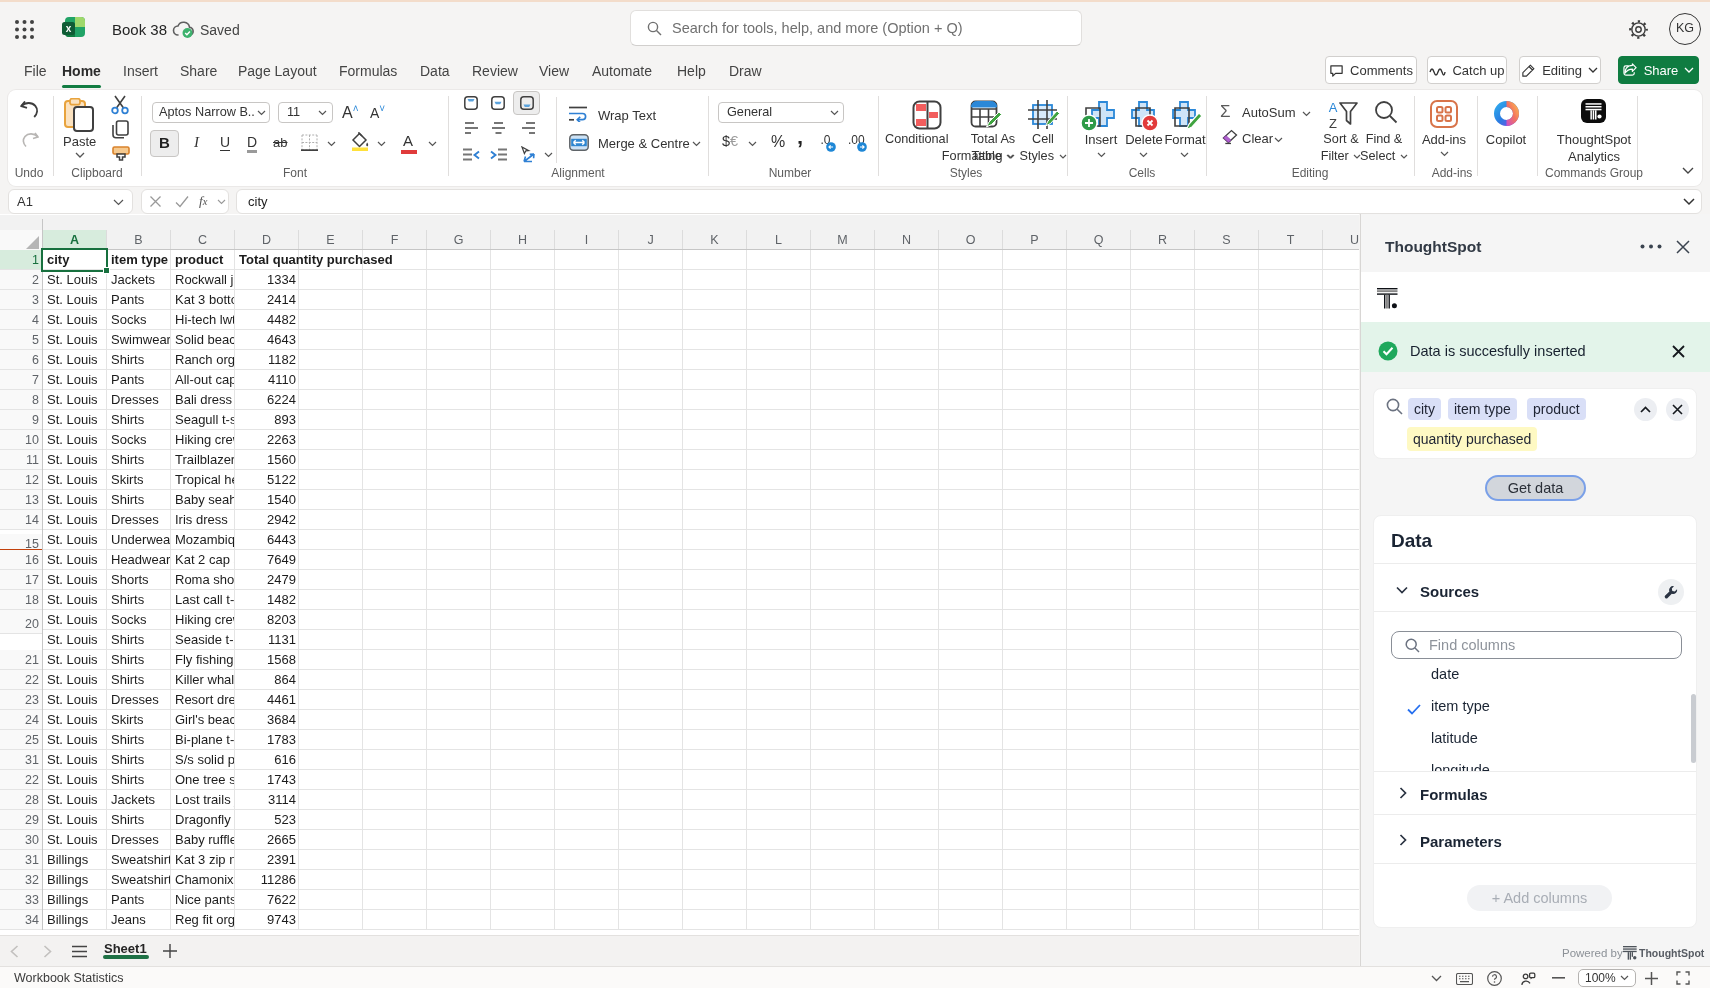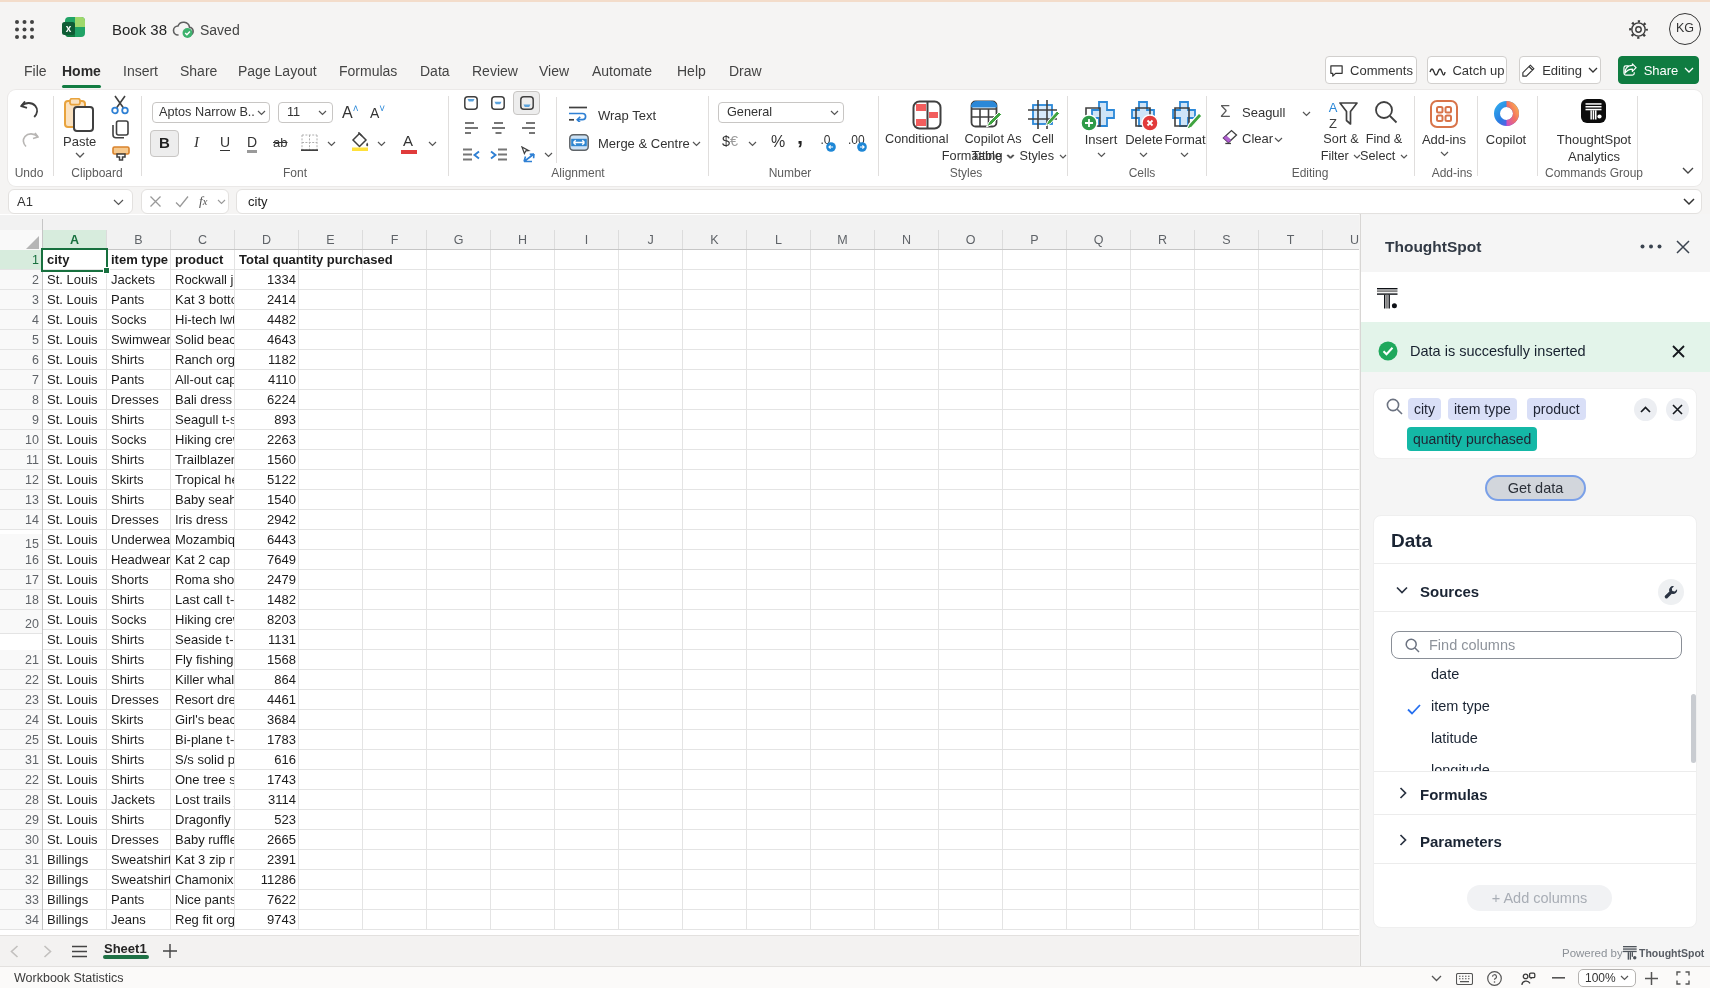--- a/index.html
+++ b/index.html
@@ -72,20 +72,27 @@
   </svg>
   <div class="abs ttl" style="left:112px;top:19px">Book 38</div>
 
   <svg class="abs" style="left:172px;top:17px" width="24" height="21" viewBox="0 0 24 21">
     <path d="M6 16 a4.5 4.5 0 0 1 0 -9 a6 6 0 0 1 11.5 1.2 a4 4 0 0 1 1.5 7.5" fill="none" stroke="#5f5f5f" stroke-width="1.6" stroke-linecap="round"></path>
     <circle cx="15.5" cy="14" r="5" fill="#3db26d"></circle>
     <path d="M13.2 14 l1.7 1.7 l3 -3.2" stroke="#fff" stroke-width="1.5" fill="none"></path>
   </svg>
   <div class="abs" style="left:200px;top:20px;font-size:14px;color:#444">Saved</div>
 
+  <div id="searchbox" class="abs">
+    <svg style="margin-left:16px" width="15" height="15" viewBox="0 0 15 15">
+        <circle cx="6" cy="6" r="4.6" fill="none" stroke="#707070" stroke-width="1.4"></circle>
+        <path d="M9.5 9.5 L14 14" stroke="#707070" stroke-width="1.4"></path>
+      </svg>
+    <span style="margin-left:10px">Search for tools, help, and more (Option + Q)</span>
+  </div>
 
   <svg class="abs" style="left:1628px;top:17px" width="21" height="21" viewBox="0 0 24 24" fill="none" stroke="#3b3b3b">
     <circle cx="12" cy="12" r="3.1" stroke-width="1.6"></circle>
     <circle cx="12" cy="12" r="9.4" stroke-width="2.6" stroke-dasharray="2.6 4.8" stroke-dashoffset="1.2"></circle>
     <circle cx="12" cy="12" r="7.6" stroke-width="1.6"></circle>
   </svg>
   <div class="abs" style="left:1669px;top:11px;width:32px;height:32px;border:1.6px solid #383838;border-radius:50%;text-align:center;line-height:29px;font-size:12.5px;color:#333">KG</div>
 </div>
 
 <div id="menurow" class="abs">
@@ -333,21 +340,21 @@
   <div class="abs rtext" style="left:877px;top:42px;width:86px;text-align:left">Conditional</div>
   <div class="abs rtext" style="left:921px;top:59px;width:86px;text-align:right">Formatting <svg class="ichev" width="8" height="5" viewBox="0 0 8 5" fill="none" stroke="#555" stroke-width="1.2">
         <path d="M1 1 l3 3 l3-3"></path>
       </svg></div>
   <svg class="abs" style="left:962px;top:10px" width="32" height="30" viewBox="0 0 32 30">
     <rect x="1.5" y="1.5" width="25" height="25" rx="4" fill="#fff" stroke="#404040" stroke-width="1.8"></rect>
     <path d="M1.5 9 h25 M1.5 17 h25 M10 9 v17.5 M18.5 9 v17.5" stroke="#404040" stroke-width="1.6"></path>
     <path d="M1.5 7 a5 5 0 0 1 5-5.5 h15 a5 5 0 0 1 5 5.5 z" fill="#2b88d8" stroke="#2b88d8"></path>
     <path d="M29 12 L19 22 l-2.5 5 5-2.5 L31.5 14.5 z" fill="#3fa33f" stroke="#fff" stroke-width="1"></path>
   </svg>
-  <div class="abs rtext" style="left:942px;top:42px;width:86px;text-align:center">Copilot As</div>
+  <div class="abs rtext" style="left:942px;top:42px;width:86px;text-align:center">Total As</div>
   <div class="abs rtext" style="left:942px;top:59px;width:86px;text-align:center">Table <svg class="ichev" width="8" height="5" viewBox="0 0 8 5" fill="none" stroke="#555" stroke-width="1.2">
         <path d="M1 1 l3 3 l3-3"></path>
       </svg></div>
   <svg class="abs" style="left:1020px;top:10px" width="32" height="30" viewBox="0 0 32 30">
     <rect x="5" y="5" width="19" height="19" fill="#d8eafa" stroke="#2b88d8" stroke-width="1.8"></rect>
     <path d="M10 0 v29 M19 0 v29 M0 10 h29 M0 19 h29" stroke="#404040" stroke-width="1.6"></path>
     <path d="M29 11 L20 21 l-2.5 5 5-2.5 L31.5 13.5 z" fill="#3fa33f" stroke="#fff" stroke-width="1"></path>
   </svg>
   <div class="abs rtext" style="left:992px;top:42px;width:86px;text-align:center">Cell</div>
   <div class="abs rtext" style="left:992px;top:59px;width:86px;text-align:center">Styles <svg class="ichev" width="8" height="5" viewBox="0 0 8 5" fill="none" stroke="#555" stroke-width="1.2">
@@ -378,21 +385,21 @@
     <path d="M10 10 h7 v-8 h8 v8 h7 v8 h-7 v8 h-8 v-8 h-7 z" fill="#cfe4f7" stroke="#2b88d8" stroke-width="1.8"></path>
     <path d="M12 8 h14 v18 H12 z" fill="none" stroke="#404040" stroke-width="1.6"></path>
     <path d="M36 13 L26 24 l-2.5 5.5 5.5-2.5 L39 16 z" fill="#3fa33f" stroke="#fff" stroke-width="1.2"></path>
   </svg>
   <div class="abs rtext" style="left:1137px;top:42px;width:80px;text-align:center;font-size:13px">Format</div>
   <svg class="abs" style="left:1172px;top:62px" width="9" height="6" viewBox="0 0 9 6" fill="none" stroke="#555" stroke-width="1.2">
       <path d="M1 1 l3.5 3.5 L8 1"></path>
     </svg>
 
   <div class="abs" style="left:1212px;top:12px;font-size:17px;color:#5a5a5a">Σ</div>
-  <div class="abs rtext" style="left:1234px;top:15px;font-size:13px">Seagull</div>
+  <div class="abs rtext" style="left:1234px;top:15px;font-size:13px">AutoSum</div>
   <svg class="abs" style="left:1294px;top:21px" width="9" height="6" viewBox="0 0 9 6" fill="none" stroke="#555" stroke-width="1.2">
       <path d="M1 1 l3.5 3.5 L8 1"></path>
     </svg>
   <svg class="abs" style="left:1214px;top:39px" width="18" height="16" viewBox="0 0 19 16">
       <path d="M6.8 13.8 L1.5 9 L10 1.2 l5.3 4.8 z" fill="#fff" stroke="#404040" stroke-width="1.4"></path>
       <path d="M1.5 9 L6.8 13.8 L9.5 11.3 4.2 6.6 z" fill="#b05fd0" stroke="#8d3cae" stroke-width="0.8"></path>
       <path d="M3.5 14.8 h6" stroke="#404040" stroke-width="1.4"></path>
     </svg>
   <div class="abs rtext" style="left:1234px;top:41px;font-size:13px">Clear</div>
   <svg class="abs" style="left:1266px;top:47px" width="9" height="6" viewBox="0 0 9 6" fill="none" stroke="#555" stroke-width="1.2">
@@ -527,21 +534,21 @@
 <div class="rowhdr" style="top:116px;border-bottom:1px solid #e4e4e4">5</div>
 <div class="rowhdr" style="top:136px;border-bottom:1px solid #e4e4e4">6</div>
 <div class="rowhdr" style="top:156px;border-bottom:1px solid #e4e4e4">7</div>
 <div class="rowhdr" style="top:176px;border-bottom:1px solid #e4e4e4">8</div>
 <div class="rowhdr" style="top:196px;border-bottom:1px solid #e4e4e4">9</div>
 <div class="rowhdr" style="top:216px;border-bottom:1px solid #e4e4e4">10</div>
 <div class="rowhdr" style="top:236px;border-bottom:1px solid #e4e4e4">11</div>
 <div class="rowhdr" style="top:256px;border-bottom:1px solid #e4e4e4">12</div>
 <div class="rowhdr" style="top:276px;border-bottom:1px solid #e4e4e4">13</div>
 <div class="rowhdr" style="top:296px;border-bottom:1px solid #e4e4e4">14</div>
-<div class="rowhdr" style="top:320px;border-bottom:1px solid #c2410c">15</div>
+<div class="rowhdr" style="top:320px;border-bottom:5px solid #c2410c">15</div>
 <div class="rowhdr" style="top:336px;border-bottom:1px solid #e4e4e4">16</div>
 <div class="rowhdr" style="top:356px;border-bottom:1px solid #e4e4e4">17</div>
 <div class="rowhdr" style="top:376px;border-bottom:1px solid #e4e4e4">18</div>
 <div class="rowhdr" style="top:396px;border-bottom:1px solid #e4e4e4">19</div>
 <div class="rowhdr" style="top:400px;border-bottom:1px solid #e4e4e4">20</div>
 <div class="rowhdr" style="top:436px;border-bottom:1px solid #e4e4e4">21</div>
 <div class="rowhdr" style="top:456px;border-bottom:1px solid #e4e4e4">22</div>
 <div class="rowhdr" style="top:476px;border-bottom:1px solid #e4e4e4">23</div>
 <div class="rowhdr" style="top:496px;border-bottom:1px solid #e4e4e4">24</div>
 <div class="rowhdr" style="top:516px;border-bottom:1px solid #e4e4e4">25</div>
@@ -781,21 +788,21 @@
       <path d="M1 1 l11 11 M12 1 L1 12"></path>
     </svg>
 <div class="pcard" style="top:174px;height:71px;border:1px solid #efefef"></div>
 <svg class="abs" style="left:25px;top:184px" width="17" height="17" viewBox="0 0 17 17" fill="none" stroke="#6b7280" stroke-width="1.6">
       <circle cx="7" cy="7" r="5.6"></circle>
       <path d="M11.2 11.2 L16 16"></path>
     </svg>
 <div class="abs chip" style="left:47px;top:184px;background:#d9dff7">city</div>
 <div class="abs chip" style="left:87px;top:184px;background:#d9dff7">item type</div>
 <div class="abs chip" style="left:166px;top:184px;background:#d9dff7">product</div>
-<div class="abs chip" style="left:46px;top:213px;background:#14b8a6;line-height:24px">quantity purchased</div>
+<div class="abs chip" style="left:46px;top:213px;background:#fef9c3;line-height:24px">quantity purchased</div>
 <div class="abs" style="left:273px;top:184px;width:23px;height:23px;border-radius:50%;background:#eceef2"></div>
 <svg class="abs" style="left:279px;top:192px" width="11" height="7" viewBox="0 0 11 7" fill="none" stroke="#15191e" stroke-width="1.7">
       <path d="M1 6 L5.5 1.5 L10 6"></path>
     </svg>
 <div class="abs" style="left:305px;top:184px;width:23px;height:23px;border-radius:50%;background:#eceef2"></div>
 <svg class="abs" style="left:311px;top:190px" width="11" height="11" viewBox="0 0 11 11" stroke="#15191e" stroke-width="1.6">
       <path d="M1 1 l9 9 M10 1 L1 10"></path>
     </svg>
 <div class="abs" style="left:124px;top:261px;width:101px;height:26px;background:#d2d6dc;border:2px solid #7aa0e8;border-radius:14px;text-align:center;line-height:22px;font-size:14.5px;color:#2a2f38">Get data</div>
 <div class="pcard" style="top:301px;height:413px;border:1px solid #efefef;overflow:hidden">

